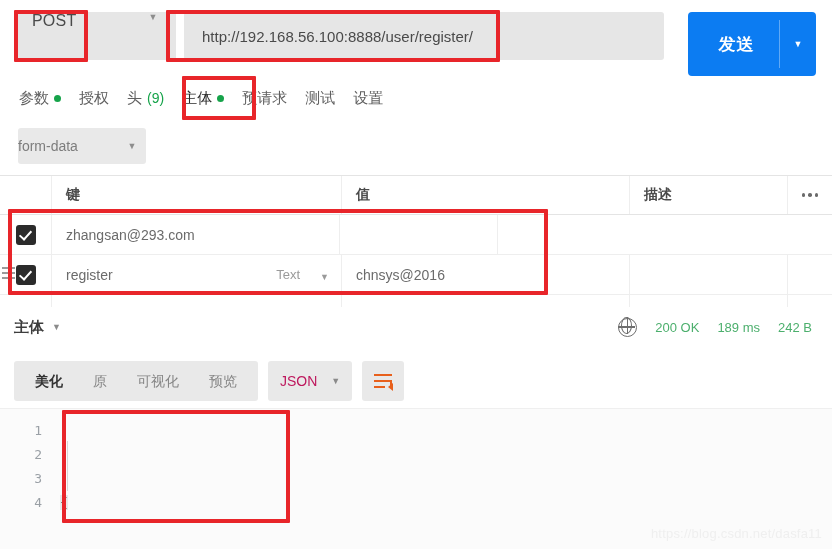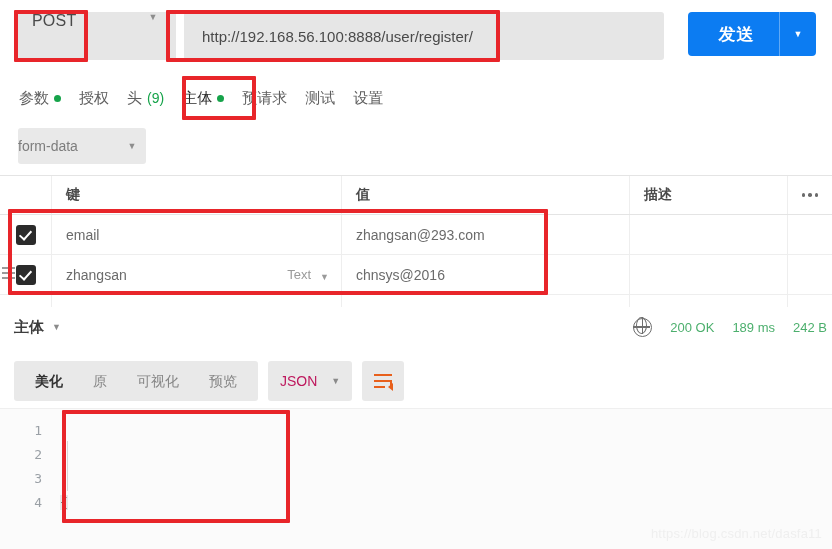--- a/index.html
+++ b/index.html
@@ -62,21 +62,21 @@
     padding-left: 18px;
     background: transparent;
     border: none;
     outline: none;
     width: 100%;
     font-family: "Liberation Sans", sans-serif;
   }
   .send-btn {
     position: absolute;
     left: 688px; top: 12px;
-    width: 128px; height: 44px;
+    width: 128px; height: 64px;
     background: #0c7cf2;
     border-radius: 4px;
     display: flex;
     align-items: center;
   }
   .send-label {
     flex: 1;
     text-align: center;
     color: #ffffff;
     font-size: 17px;
@@ -215,21 +215,21 @@
 
   .key-wrap {
     display: flex; align-items: center;
     width: 100%; padding-right: 12px;
     box-sizing: border-box;
   }
   .key-text { flex: 1; }
   .type-sel {
     font-size: 13px;
     color: #9a9a9a;
-    display: flex; align-items: flex-end; gap: 9px;
+    display: flex; align-items: flex-end; gap: 20px;
   }
   .type-sel .car { font-size: 9px; }
 
   .more-dots { display: flex; gap: 3px; }
   .more-dots b {
     width: 3.5px; height: 3.5px; border-radius: 50%;
     background: #6b6b6b; display: block;
   }
 
   
@@ -247,21 +247,21 @@
     color: #3d3d3d;
     font-weight: bold;
     display: flex; align-items: center; gap: 8px;
   }
   .resp-title .car { font-size: 9px; color: #8b8b8b; font-weight: normal;}
   .resp-meta {
     margin-left: auto;
     display: flex;
     align-items: center;
     gap: 18px;
-    padding-right: 5px;
+    padding-right: 20px;
     font-size: 13px;
     color: #4caf6d;
   }
   .globe {
     width: 17px; height: 17px;
     border: 1.4px solid #6e6e6e;
     border-radius: 50%;
     position: relative;
   }
   .globe::before {
@@ -464,42 +464,37 @@
           <b></b>
           <b></b>
         </span>
     </div>
   </div>
 
   <div class="prow">
     <div class="cell c-check">
       <span class="checkbox"></span>
     </div>
-    <div class="cell c-key">
-      <span class="key-wrap">
-        <span class="key-text">email</span>
-      </span>
-    </div>
     <div class="cell c-val">zhangsan@293.com</div>
     <div class="cell c-desc"></div>
     <div class="cell c-more"></div>
   </div>
 
   <div class="prow">
     <div class="cell c-check">
       <span class="draghandle">
           <i></i>
           <i></i>
           <i></i>
         </span>
       <span class="checkbox"></span>
     </div>
     <div class="cell c-key">
       <span class="key-wrap">
-        <span class="key-text">zhangsan</span>
+        <span class="key-text">register</span>
         <span class="type-sel">
           <span>Text</span>
           <span class="car">▼</span>
         </span>
       </span>
     </div>
     <div class="cell c-val">chnsys@2016</div>
     <div class="cell c-desc"></div>
     <div class="cell c-more"></div>
   </div>

